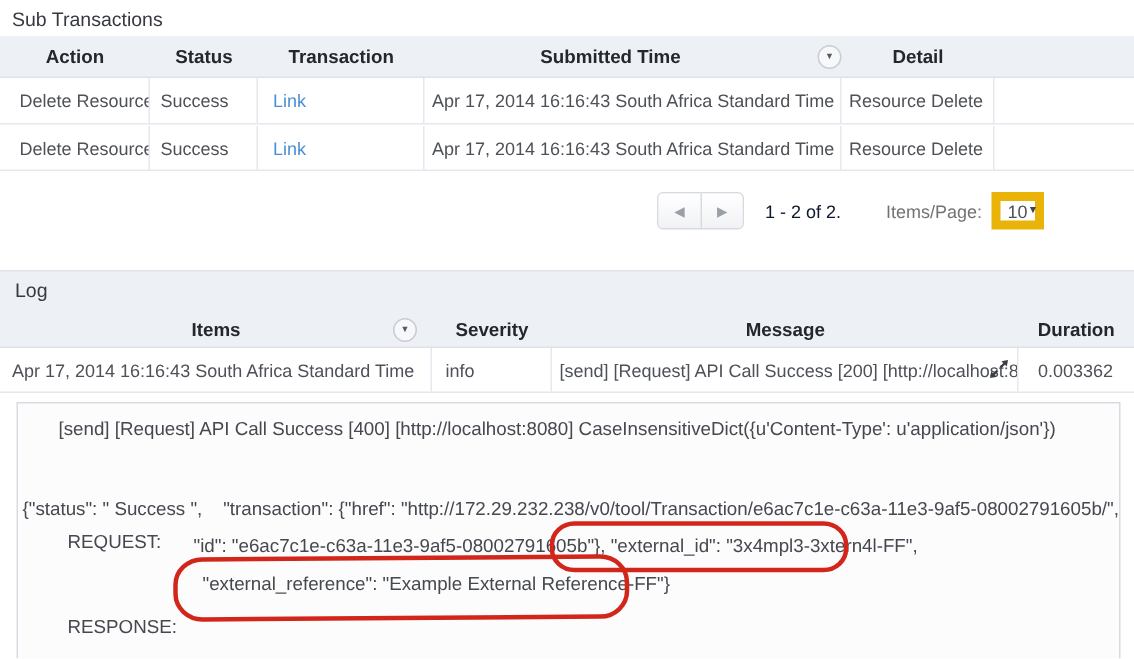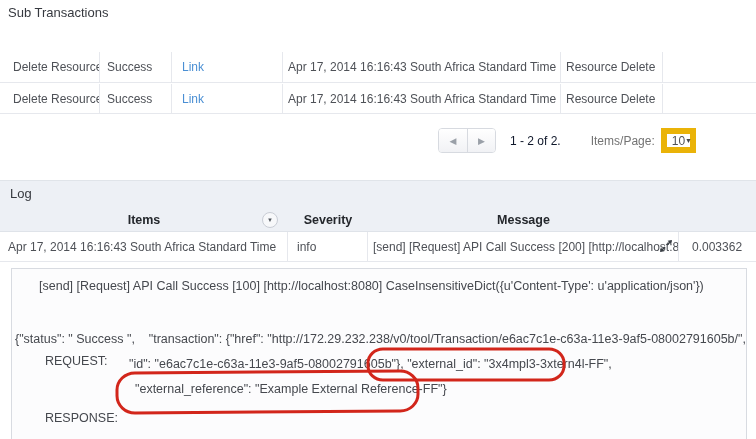--- a/index.html
+++ b/index.html
@@ -56,20 +56,30 @@
   .dl5{ left:33px;  top:142px; }
   .annot{ position:absolute; left:0; top:0; width:756px; height:439px; pointer-events:none; }
 </style>
 </head>
 <body>
 
 <div class="page">
 
   <div class="sec-title" style="top:5px;">Sub Transactions</div>
 
+  <div class="hdr-band" style="top:24px; height:28px;">
+    <div class="hdr-cell t1c1">Action</div>
+    <div class="hdr-cell t1c2">Status</div>
+    <div class="hdr-cell t1c3">Transaction</div>
+    <div class="hdr-cell t1c4" style="padding-right:30px;">Submitted Time</div>
+    <div class="sort-btn" style="left:545px; top:6px;">
+      <span>▼</span>
+    </div>
+    <div class="hdr-cell t1c5">Detail</div>
+  </div>
 
   <div class="row" style="top:52px; height:31px;">
     <div class="cell t1c1" style="padding-left:13px;">Delete Resource</div>
     <div class="cell t1c2" style="padding-left:7px;">Success</div>
     <div class="cell t1c3" style="padding-left:10px;">
         <span class="link">Link</span>
       </div>
     <div class="cell t1c4" style="padding-left:5px;">Apr 17, 2014 16:16:43 South Africa Standard Time</div>
     <div class="cell t1c5" style="padding-left:5px;">Resource Delete</div>
     <div class="cell t1c6 last"></div>
@@ -104,20 +114,21 @@
   </div>
 
   <div class="hdr-band" style="top:180px; height:52px; border-top:1px solid #e0e4e9;">
     <div class="sec-title" style="top:5px; left:10px;">Log</div>
     <div class="hdr-cell lgc1" style="top:26px; height:26px;">Items</div>
     <div class="sort-btn" style="left:262px; top:31px;">
       <span>▼</span>
     </div>
     <div class="hdr-cell lgc2" style="top:26px; height:26px;">Severity</div>
     <div class="hdr-cell lgc3" style="top:26px; height:26px;">Message</div>
+    <div class="hdr-cell lgc4" style="top:26px; height:26px;">Duration</div>
   </div>
 
   <div class="row" style="top:232px; height:30px;">
     <div class="cell lgc1" style="padding-left:8px;">Apr 17, 2014 16:16:43 South Africa Standard Time</div>
     <div class="cell lgc2" style="padding-left:9px;">info</div>
     <div class="cell lgc3" style="padding-left:5px;">
       <span>[send] [Request] API Call Success [200] [http://localhost:808</span>
       <span class="expand-btn">
         <svg width="14" height="14" viewBox="0 0 14 14">
           <g stroke="#3a3f45" stroke-width="1.6" fill="#3a3f45">
@@ -126,21 +137,21 @@
             <line x1="6" y1="8" x2="2" y2="12"></line>
             <path d="M1 13 L5.4 12.2 L1.8 8.6 Z" stroke="none"></path>
           </g>
         </svg>
       </span>
     </div>
     <div class="cell lgc4 last" style="padding-left:13px;">0.003362</div>
   </div>
 
   <div class="detailbox">
-    <div class="detail-line dl0">[send] [Request] API Call Success [100] [http://localhost:8080] CaseInsensitiveDict({u'Content-Type': u'application/json'})</div>
+    <div class="detail-line dl0">[send] [Request] API Call Success [400] [http://localhost:8080] CaseInsensitiveDict({u'Content-Type': u'application/json'})</div>
     <div class="detail-line dl1">REQUEST:</div>
     <div class="detail-line dl2">{"status": " Success ",    "transaction": {"href": "http://172.29.232.238/v0/tool/Transaction/e6ac7c1e-c63a-11e3-9af5-08002791605b/",</div>
     <div class="detail-line dl3">"id": "e6ac7c1e-c63a-11e3-9af5-08002791605b"}, "external_id": "3x4mpl3-3xtern4l-FF",</div>
     <div class="detail-line dl4">"external_reference": "Example External Reference-FF"}</div>
     <div class="detail-line dl5">RESPONSE:</div>
   </div>
 
   <svg class="annot" viewBox="0 0 756 439">
     <rect x="368" y="349" width="196" height="31" rx="15" ry="14" fill="none" stroke="#d2261b" stroke-width="3"></rect>
     <rect x="117" y="372" width="301" height="40" rx="18" ry="17" fill="none" stroke="#d2261b" stroke-width="3" transform="rotate(-0.4 267 392)"></rect>

